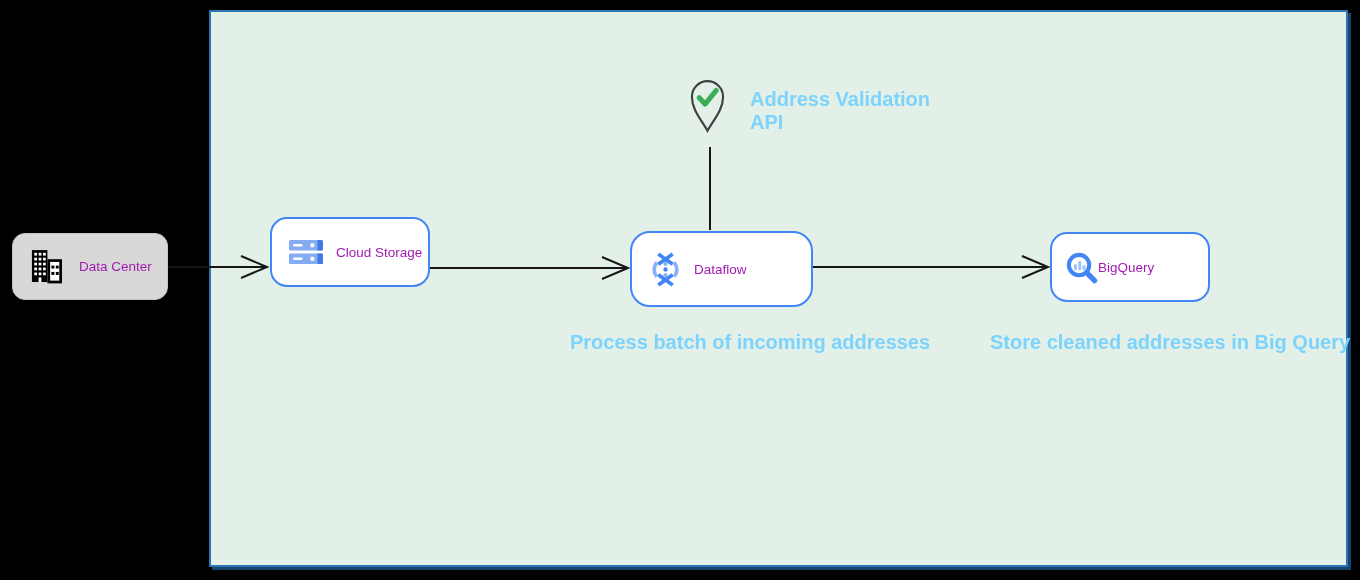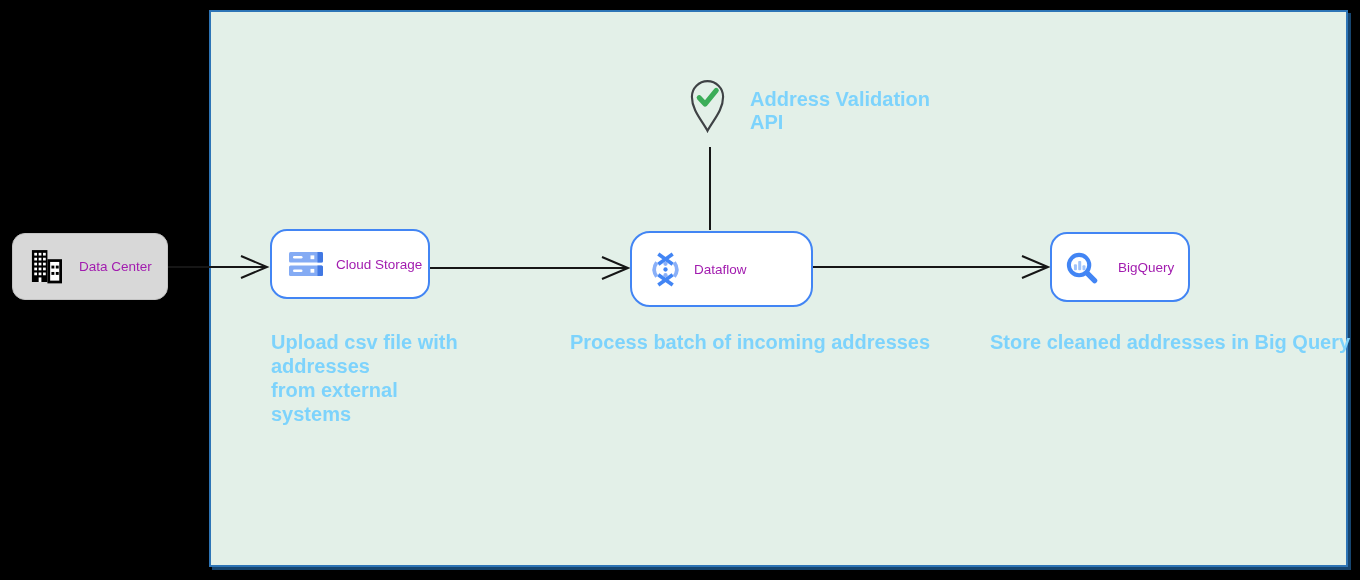--- a/index.html
+++ b/index.html
@@ -50,34 +50,33 @@
   }
   .node-datacenter {
     left: 12px; top: 233px; width: 156px; height: 67px;
     background: var(--datacenter-fill, #d8d8d8);
     border: 1px solid #c4c4c4;
     border-radius: 13px;
     padding-left: 18px;
     gap: 17px;
   }
   .node-cloudstorage {
-    left: 270px; top: 229px; width: 160px; height: 70px;
+    left: 270px; top: 217px; width: 160px; height: 70px;
     padding-left: 17px;
     gap: 13px;
   }
   .node-dataflow {
     left: 630px; top: 231px; width: 183px; height: 76px;
     border-radius: 20px;
     padding-left: 15px;
     gap: 10px;
   }
   .node-bigquery {
-    left: 1050px; top: 232px; width: 140px; height: 70px;
+    left: 1050px; top: 232px; width: 160px; height: 70px;
     padding-left: 13px;
-    gap: 20px;
   }
   .pin {
     position: absolute;
     left: 688px;
     top: 77px;
     width: 39px;
     height: 57px;
   }
   .annotation {
     position: absolute;
@@ -199,20 +198,16 @@
     <span class="label">BigQuery</span>
   </div>
 
   <svg class="pin" viewBox="0 0 40 58">
     <path d="M20 55 C14.5 44.5 4 34 4 20 A16 16 0 1 1 36 20 C36 34 25.5 44.5 20 55 Z" fill="none" stroke="#3f4245" stroke-width="2.2"></path>
     <polyline points="11.5,21 17.5,27.5 29,13.5" fill="none" stroke="#3bad58" stroke-width="5.2" stroke-linecap="round" stroke-linejoin="round"></polyline>
   </svg>
 
   <div class="annotation annotation-api">Address Validation
 API</div>
-  <div class="annotation annotation-upload">Upload csv file with
-addresses
-from external
-systems</div>
   <div class="annotation annotation-process">Process batch of incoming addresses</div>
   <div class="annotation annotation-store">Store cleaned addresses in Big Query</div>
 
 </div>
 
 </body></html>

